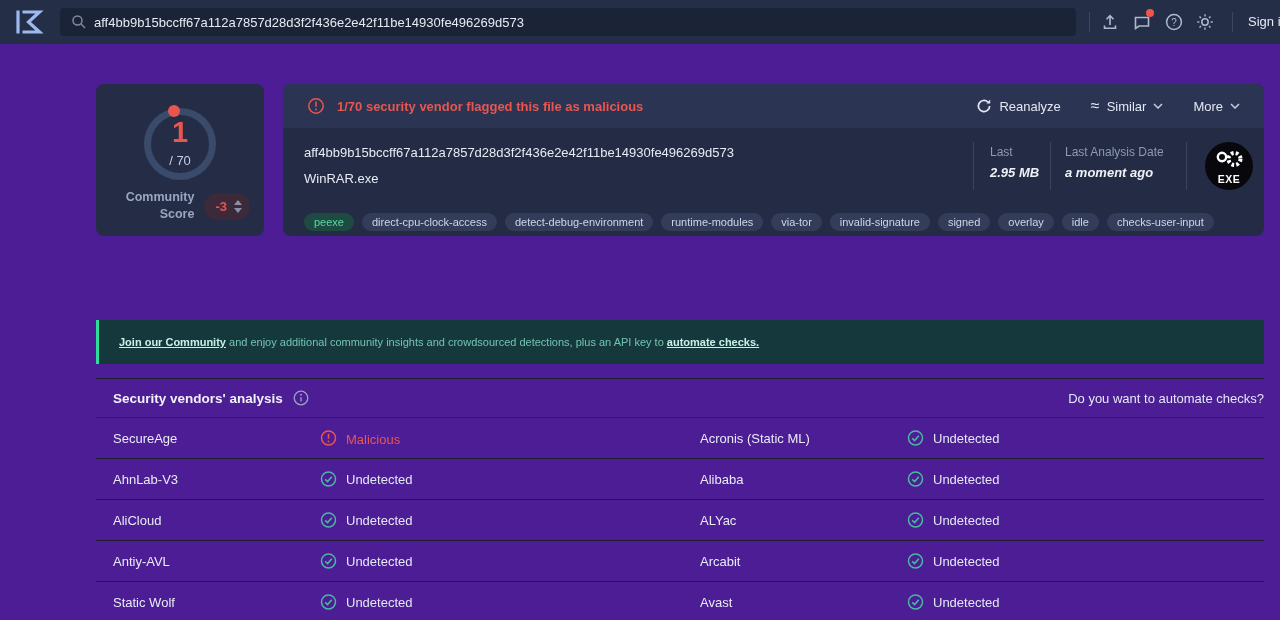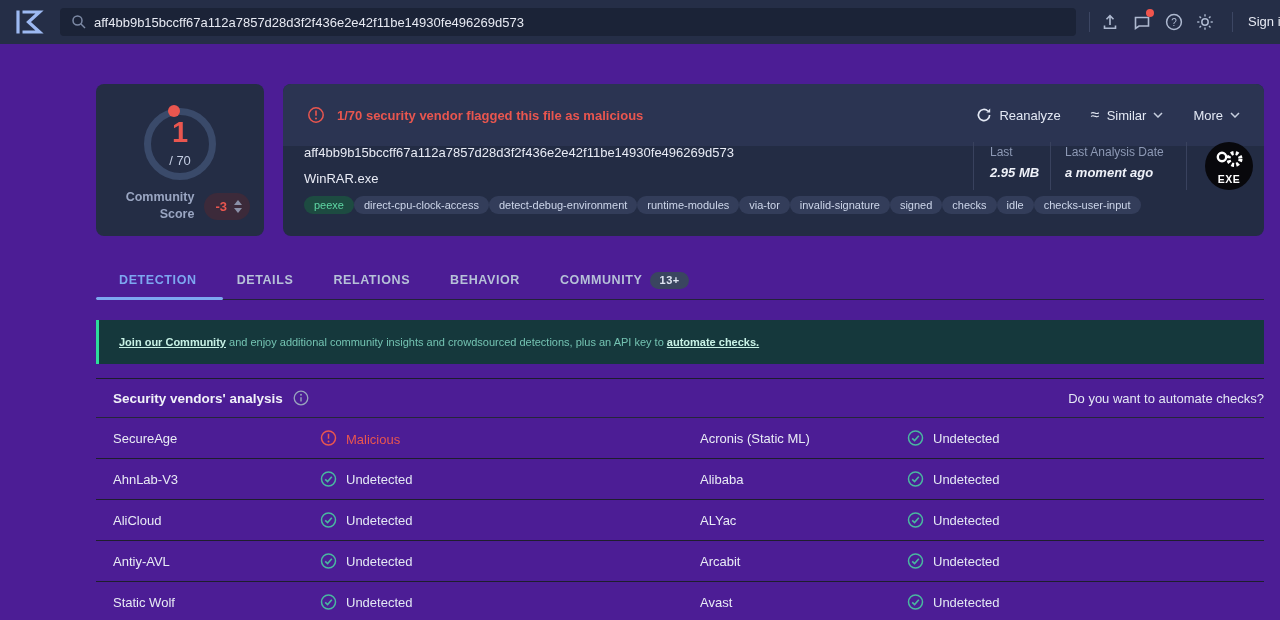--- a/index.html
+++ b/index.html
@@ -31,28 +31,28 @@
   .cs-row { position:absolute; left:0; bottom:13px; width:168px; display:flex; align-items:center; justify-content:flex-end; padding-right:14px; }
   .cs-label { width:84px; text-align:right; color:#9aa6c2; font-size:12.5px; line-height:1.35;font-weight:bold; }
   .cs-pill { margin-left:10px; height:27px; border-radius:14px; background:#3c2a3a; display:flex; align-items:center; padding:0 8px 0 11px; }
   .cs-val { color:#e9564f; font-size:13px; font-weight:bold; }
   .stepper { display:flex; flex-direction:column; gap:3px; margin-left:7px; cursor:pointer; }
   .tri-up { width:0; height:0; border-left:4px solid transparent; border-right:4px solid transparent; border-bottom:5px solid #8a90a8; }
   .tri-down { width:0; height:0; border-left:4px solid transparent; border-right:4px solid transparent; border-top:5px solid #8a90a8; }
 
   
   .file-card { position:absolute; left:283px; top:84px; width:981px; height:152px; background:#232c44; border-radius:8px; }
-  .warn-strip { position:absolute; left:0; top:0; width:100%; height:62px; background:#2b3452; border-radius:8px 8px 0 0; display:flex; align-items:center; padding:0 24px; }
+  .warn-strip { position:absolute; left:0; top:0; width:100%; height:44px; background:#2b3452; border-radius:8px 8px 0 0; display:flex; align-items:center; padding:0 24px; }
   .warn-text { margin-left:12px; color:#e9564f; font-size:13px; font-weight:bold; }
   .actions { margin-left:auto; display:flex; align-items:center; gap:30px; }
   .act-btn { display:flex; align-items:center; gap:7px; color:#e3e8f4; font-size:13px; cursor:pointer; }
   .approx { font-size:16px; color:#e3e8f4; line-height:10px; }
   .hash { position:absolute; left:21px; top:61px; color:#e8ebf5; font-size:13px; }
   .fname { position:absolute; left:21px; top:87px; color:#e8ebf5; font-size:13px; }
-  .tags { position:absolute; left:21px; top:112px; display:flex; gap:0; }
+  .tags { position:absolute; left:21px; top:129px; display:flex; gap:8px; }
   .tag { padding:3px 10px; font-size:11px; background:#333d5a; color:#cdd6ea; border-radius:10px; white-space:nowrap; cursor:pointer; }
   .tag-green { background:#1d4b41; color:#5fd6a4; }
   .fc-div { position:absolute; top:58px; width:1px; height:48px; background:#39425e; }
   .meta-label { color:#8d99b5; font-size:12px; }
   .meta-value { color:#eef1f8; font-size:13px; font-weight:bold; margin-top:6px;font-style:italic; }
   .meta-size { position:absolute; left:707px; top:61px; }
   .meta-date { position:absolute; left:782px; top:61px; }
   .exe-badge { position:absolute; left:922px; top:58px; width:48px; height:48px; border-radius:50%; background:#08080c; }
   .exe-text { position:absolute; bottom:5px; width:100%; text-align:center; color:#fff; font-size:10.5px; font-weight:bold; letter-spacing:0.5px; }
 
@@ -188,21 +188,21 @@
     <div class="hash">aff4bb9b15bccff67a112a7857d28d3f2f436e2e42f11be14930fe496269d573</div>
     <div class="fname">WinRAR.exe</div>
     <div class="tags">
       <span class="tag tag-green">peexe</span>
       <span class="tag">direct-cpu-clock-access</span>
       <span class="tag">detect-debug-environment</span>
       <span class="tag">runtime-modules</span>
       <span class="tag">via-tor</span>
       <span class="tag">invalid-signature</span>
       <span class="tag">signed</span>
-      <span class="tag">checks</span>
+      <span class="tag">overlay</span>
       <span class="tag">idle</span>
       <span class="tag">checks-user-input</span>
     </div>
     <div class="fc-div" style="left:690px;"></div>
     <div class="meta-size">
       <div class="meta-label">Last</div>
       <div class="meta-value">2.95 MB</div>
     </div>
     <div class="fc-div" style="left:767px;"></div>
     <div class="meta-date">
@@ -212,38 +212,20 @@
     <div class="fc-div" style="left:903px;"></div>
     <div class="exe-badge">
       <svg width="48" height="48" viewBox="0 0 48 48">
         <circle cx="17" cy="15" r="4.2" fill="none" stroke="#fff" stroke-width="2.4"></circle>
         <circle cx="29.5" cy="17" r="6" fill="none" stroke="#fff" stroke-width="4" stroke-dasharray="2.6 2.2"></circle>
       </svg>
       <div class="exe-text">EXE</div>
     </div>
   </section>
 
-  <nav class="tabs">
-    <div class="tab active">
-        <span>DETECTION</span>
-      </div>
-    <div class="tab">
-        <span>DETAILS</span>
-      </div>
-    <div class="tab">
-        <span>RELATIONS</span>
-      </div>
-    <div class="tab">
-        <span>BEHAVIOR</span>
-      </div>
-    <div class="tab">
-      <span>COMMUNITY</span>
-      <span class="tab-badge">13+</span>
-    </div>
-  </nav>
 
   <div class="banner">
     <a>Join our Community</a><span> and enjoy additional community insights and crowdsourced detections, plus an API key to </span><a>automate checks.</a>
   </div>
 
   <div class="analysis-header">
     <span class="ah-title">Security vendors' analysis</span>
     <span class="ah-info">
       <svg width="16" height="16" viewBox="0 0 16 16">
         <circle cx="8" cy="8" r="6.8" fill="none" stroke="#98a3bd" stroke-width="1.3"></circle>

